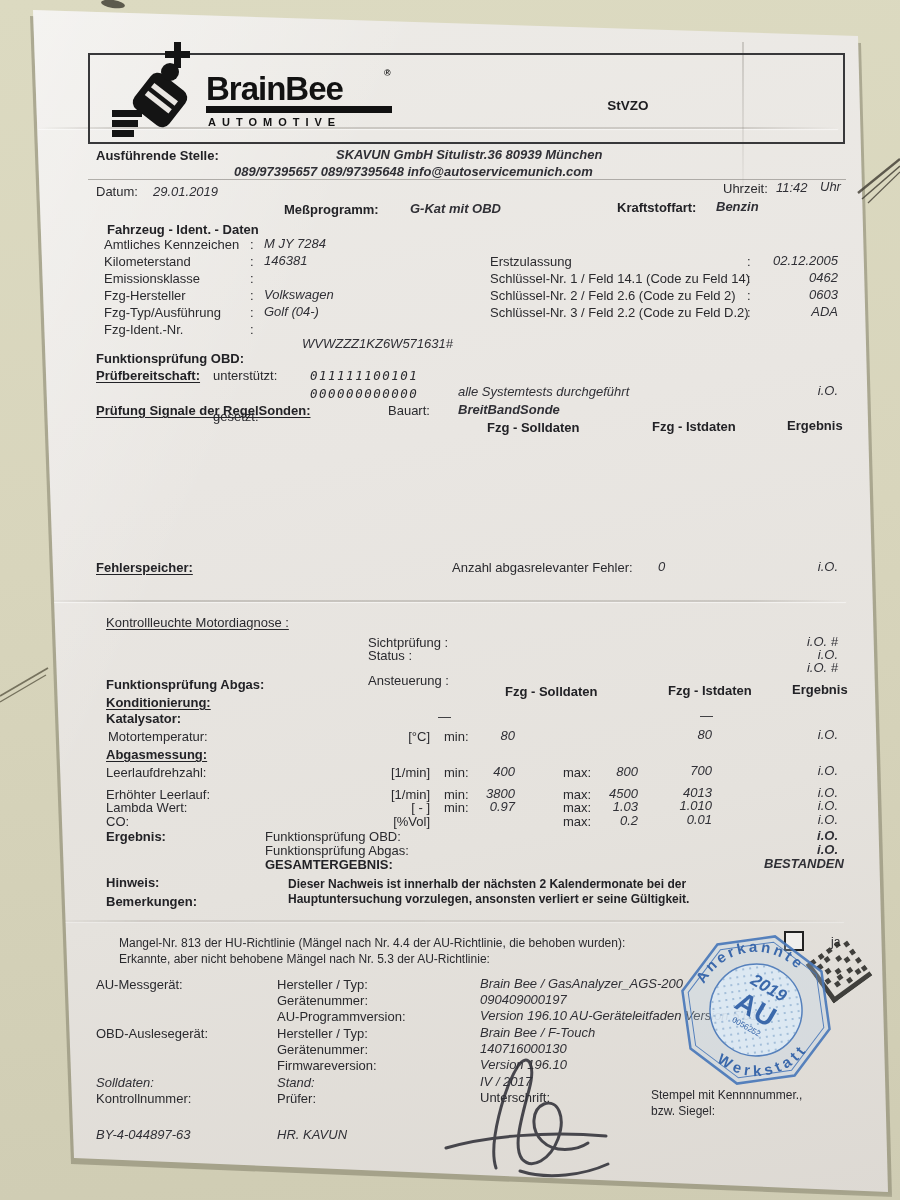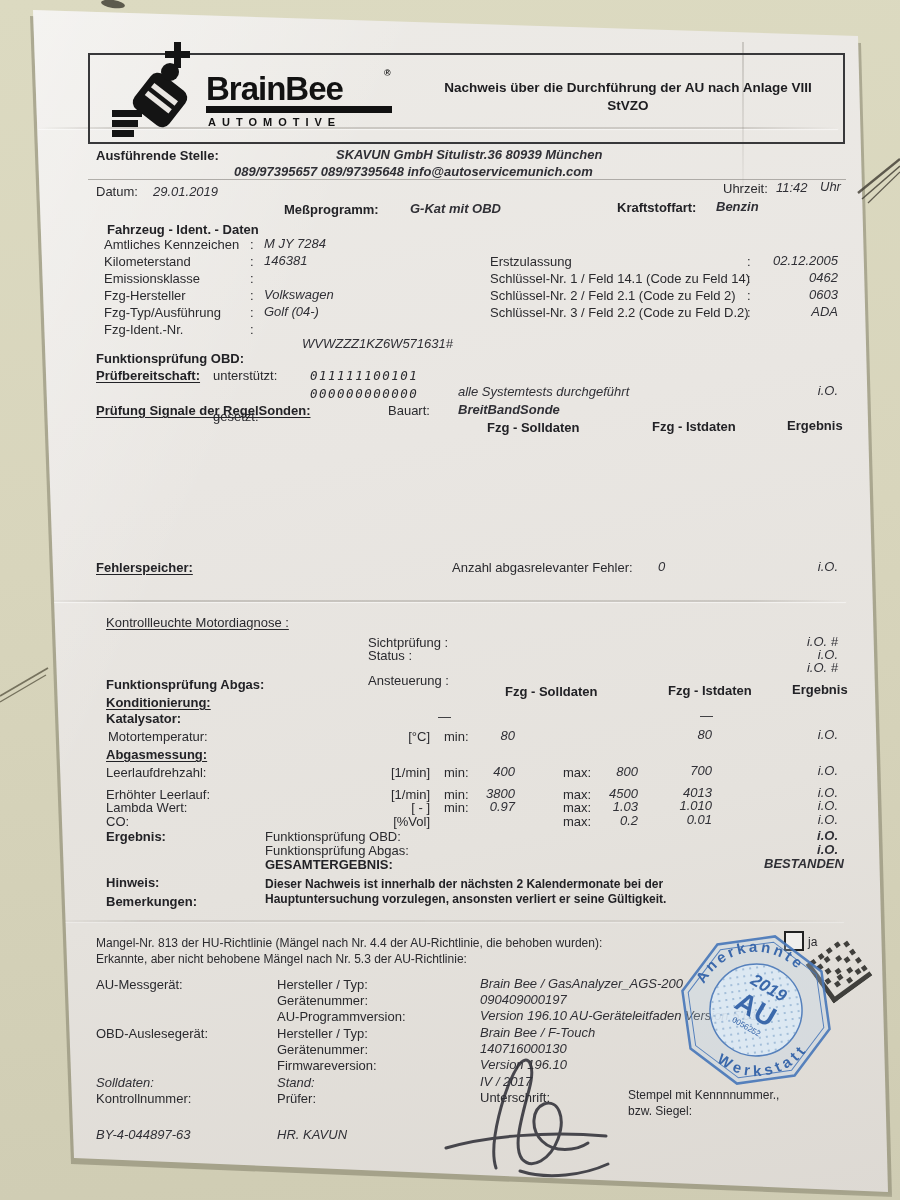--- a/index.html
+++ b/index.html
@@ -11,21 +11,21 @@
   .paper{position:absolute;inset:0;
         background:
           linear-gradient(115deg,rgba(255,255,255,.45) 0%,rgba(255,255,255,0) 30%),
           linear-gradient(168deg,#edebe7 0%,#e9e6e2 38%,#e5e2dd 68%,#ddd9d3 100%);
         clip-path:polygon(33px 10px,858px 36px,888px 1192px,74px 1158px);}
   .t{position:absolute;white-space:nowrap;font-size:13px;line-height:1.15;color:#2a2a2e;}
   .b{font-weight:bold;color:#222226;}
   .v{font-style:italic;color:#303036;}
   .u{text-decoration:underline;text-underline-offset:2px;}
   .ra{text-align:right;}
-  .sm{font-size:12px;}
+  .sm{font-size:12px;margin-left:23px;}
   .mono{font-family:"DejaVu Sans Mono",monospace;font-style:italic;font-size:12.5px;letter-spacing:1.5px;}
   .hdrbox{position:absolute;left:88px;top:53px;width:753px;height:87px;border:2px solid #38383a;}
   .rule{position:absolute;height:1px;background:#8d8a85;opacity:.65;}
   .crease{position:absolute;height:2px;
         background:linear-gradient(90deg,rgba(125,120,112,0),rgba(125,120,112,.32) 12%,rgba(125,120,112,.26) 88%,rgba(125,120,112,0));
         box-shadow:0 1px 1px rgba(255,255,255,.55);}
   .vcrease{position:absolute;width:2px;
         background:linear-gradient(180deg,rgba(125,120,112,.3),rgba(125,120,112,0));}
   .brand-text{position:absolute;font-weight:bold;letter-spacing:-1px;font-size:33px;color:#121212;}
   .brand-reg{position:absolute;font-size:9px;font-weight:bold;color:#121212;}
@@ -63,21 +63,20 @@
       </g>
       <circle cx="58" cy="30" r="9" fill="#141414"></circle>
       <rect x="0" y="68" width="30" height="7" fill="#141414"></rect>
       <rect x="0" y="78" width="26" height="7" fill="#141414"></rect>
       <rect x="0" y="88" width="22" height="7" fill="#141414"></rect>
     </svg>
     <span class="brand-text" style="left:206px;top:70px;"><span>Brain</span><span>Bee</span></span>
     <span class="brand-reg" style="left:384px;top:68px;">®</span>
     <div class="brand-bar" style="left:206px;top:106px;width:186px;"></div>
     <span class="brand-sub" style="left:208px;top:116px;">AUTOMOTIVE</span>
-    <div class="title" style="left:432px;top:80px;width:392px;">Nachweis über die Durchführung der AU nach Anlage VIII</div>
     <div class="title" style="left:432px;top:98px;width:392px;">StVZO</div>
 
     <span class="t b" style="left:96px;top:149px;">Ausführende Stelle:</span>
     <span class="t b v" style="left:336px;top:148px;">SKAVUN GmbH Situlistr.36 80939 München</span>
     <span class="t b v" style="left:234px;top:165px;">089/97395657 089/97395648  info@autoservicemunich.com</span>
     <div class="rule" style="left:88px;top:179px;width:758px;"></div>
 
     <span class="t" style="left:96px;top:185px;">Datum:</span>
     <span class="t v" style="left:153px;top:185px;">29.01.2019</span>
     <span class="t" style="left:723px;top:182px;">Uhrzeit:</span>
@@ -114,21 +113,21 @@
     <span class="t v" style="left:302px;top:337px;">WVWZZZ1KZ6W571631#</span>
 
     <span class="t" style="left:490px;top:255px;">Erstzulassung</span>
     <span class="t" style="left:747px;top:255px;">:</span>
     <span class="t v ra" style="left:752px;top:254px;width:86px;">02.12.2005</span>
 
     <span class="t" style="left:490px;top:272px;">Schlüssel-Nr. 1 /  Feld 14.1 (Code zu Feld 14)</span>
     <span class="t" style="left:747px;top:272px;">:</span>
     <span class="t v ra" style="left:752px;top:271px;width:86px;">0462</span>
 
-    <span class="t" style="left:490px;top:289px;">Schlüssel-Nr. 2 /  Feld 2.1 (Code zu Feld 2)</span>
+    <span class="t" style="left:490px;top:289px;">Schlüssel-Nr. 2 /  Feld 2.6 (Code zu Feld 2)</span>
     <span class="t" style="left:747px;top:289px;">:</span>
     <span class="t v ra" style="left:752px;top:288px;width:86px;">0603</span>
 
     <span class="t" style="left:490px;top:306px;">Schlüssel-Nr. 3 /  Feld 2.2 (Code zu Feld D.2)</span>
     <span class="t" style="left:747px;top:306px;">:</span>
     <span class="t v ra" style="left:752px;top:305px;width:86px;">ADA</span>
 
     <span class="t b" style="left:96px;top:352px;">Funktionsprüfung OBD:</span>
     <span class="t b u" style="left:96px;top:369px;">Prüfbereitschaft:</span>
     <span class="t" style="left:213px;top:369px;">unterstützt:</span>

